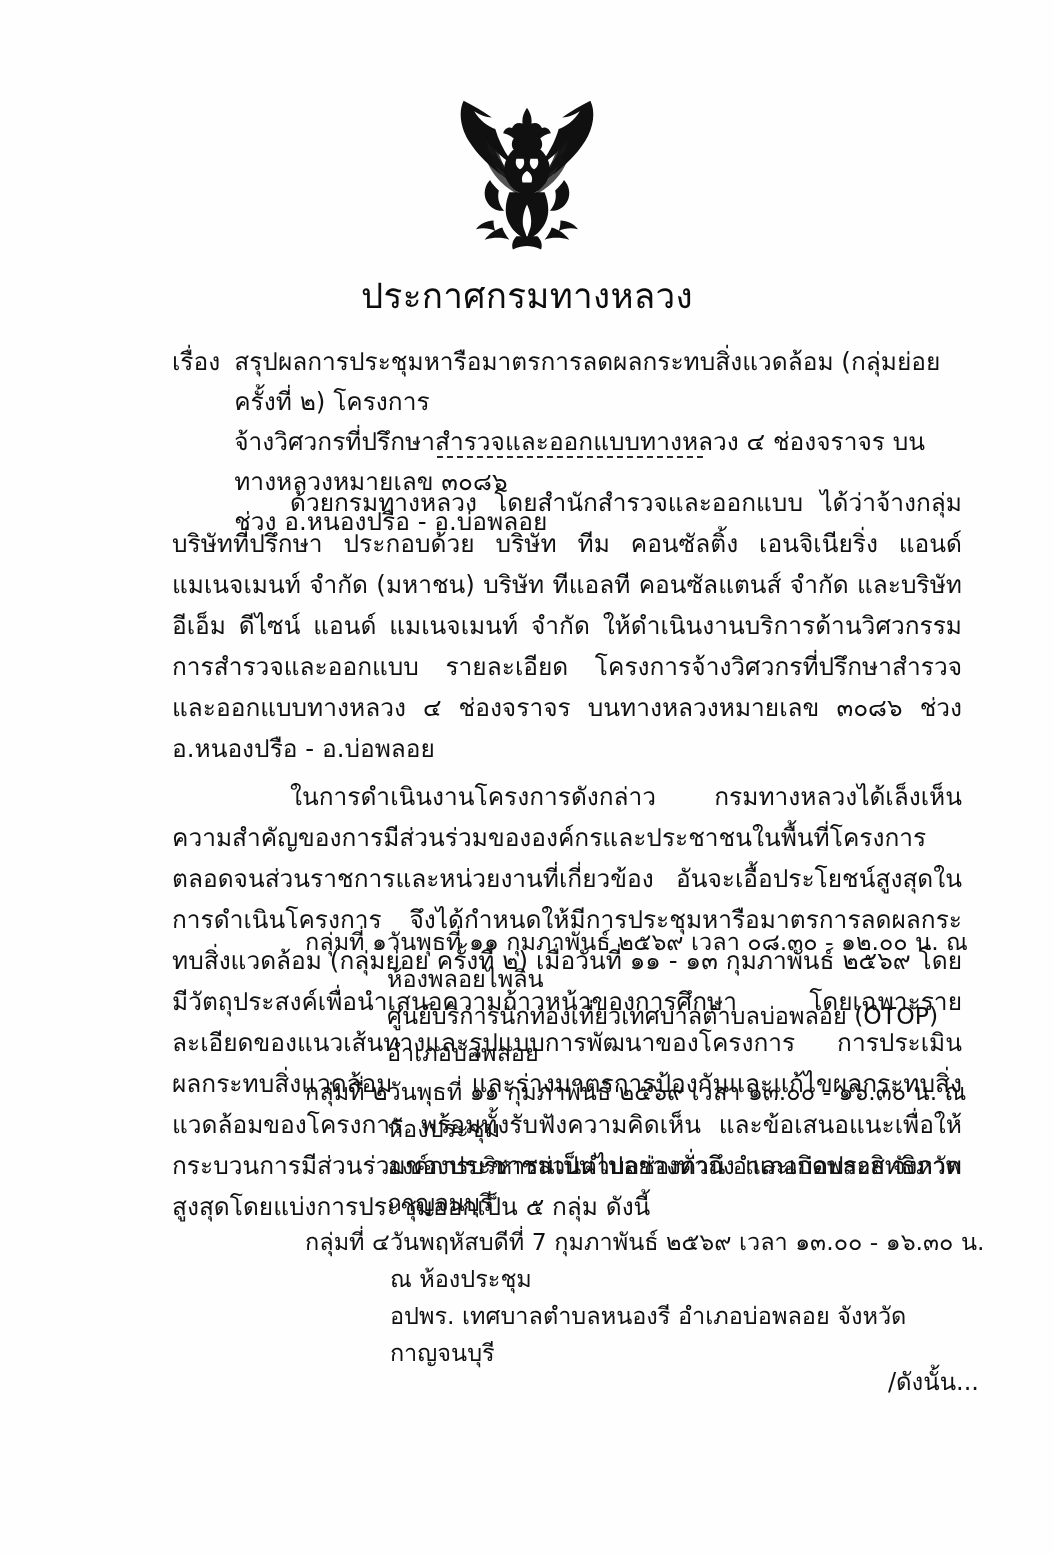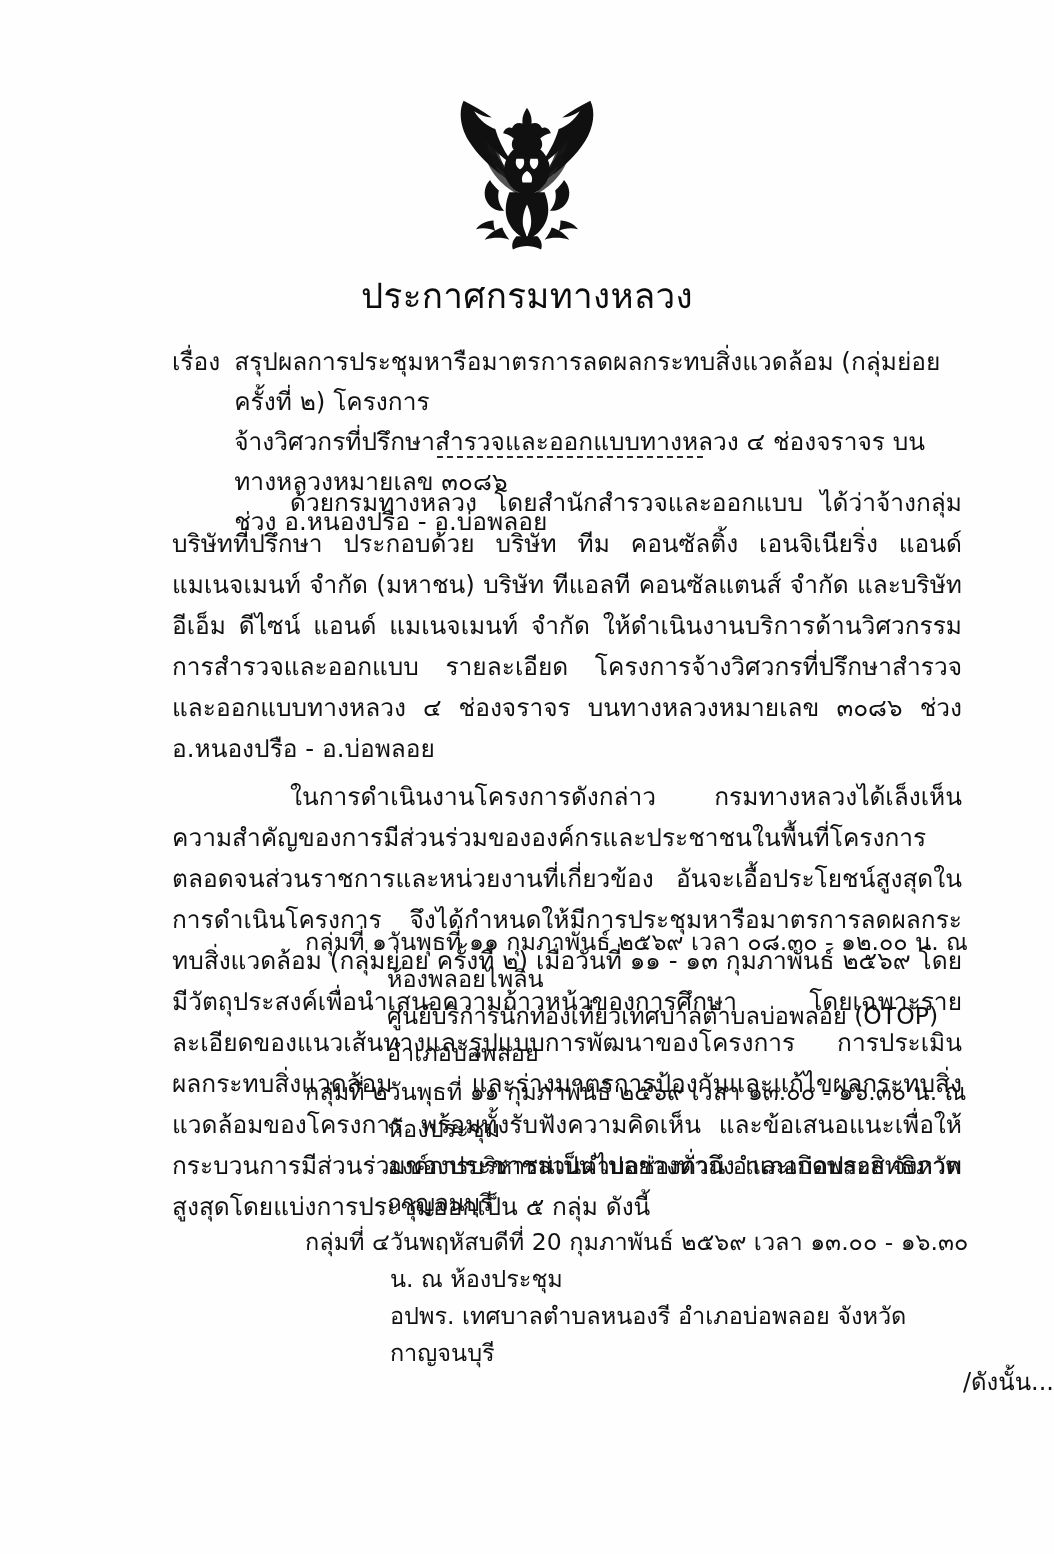--- a/index.html
+++ b/index.html
@@ -136,20 +136,21 @@
   .group-line {
     display: block;
   }
 
   
   .footer-note {
     position: absolute;
     top: 1362px;
     left: 0;
     width: 1054px;
+    padding-right: 75px;
     box-sizing: border-box;
     text-align: right;
     font-size: 24px;
     color: #111;
   }
 </style>
 </head>
 <body>
 
 <div class="page">
@@ -231,21 +232,21 @@
       <div class="group-body">
         <span class="group-line">วันพุธที่ ๑๑ กุมภาพันธ์ ๒๕๖๙ เวลา ๑๓.๐๐ - ๑๖.๓๐ น. ณ ห้องประชุม</span>
         <span class="group-line">องค์การบริหารส่วนตำบลช่องด่าน อำเภอบ่อพลอย จังหวัดกาญจนบุรี</span>
       </div>
     </div>
 
 
     <div class="group-item">
       <div class="group-label">กลุ่มที่ ๔</div>
       <div class="group-body">
-        <span class="group-line">วันพฤหัสบดีที่ 20 กุมภาพันธ์ ๒๕๖๙ เวลา ๑๓.๐๐ - ๑๖.๓๐ น. ณ ห้องประชุม</span>
+        <span class="group-line">วันพฤหัสบดีที่ 7 กุมภาพันธ์ ๒๕๖๙ เวลา ๑๓.๐๐ - ๑๖.๓๐ น. ณ ห้องประชุม</span>
         <span class="group-line">อปพร. เทศบาลตำบลหนองรี อำเภอบ่อพลอย จังหวัดกาญจนบุรี</span>
       </div>
     </div>
 
   </div>
 
   <div class="footer-note">/ดังนั้น...</div>
 
 </div>
 

